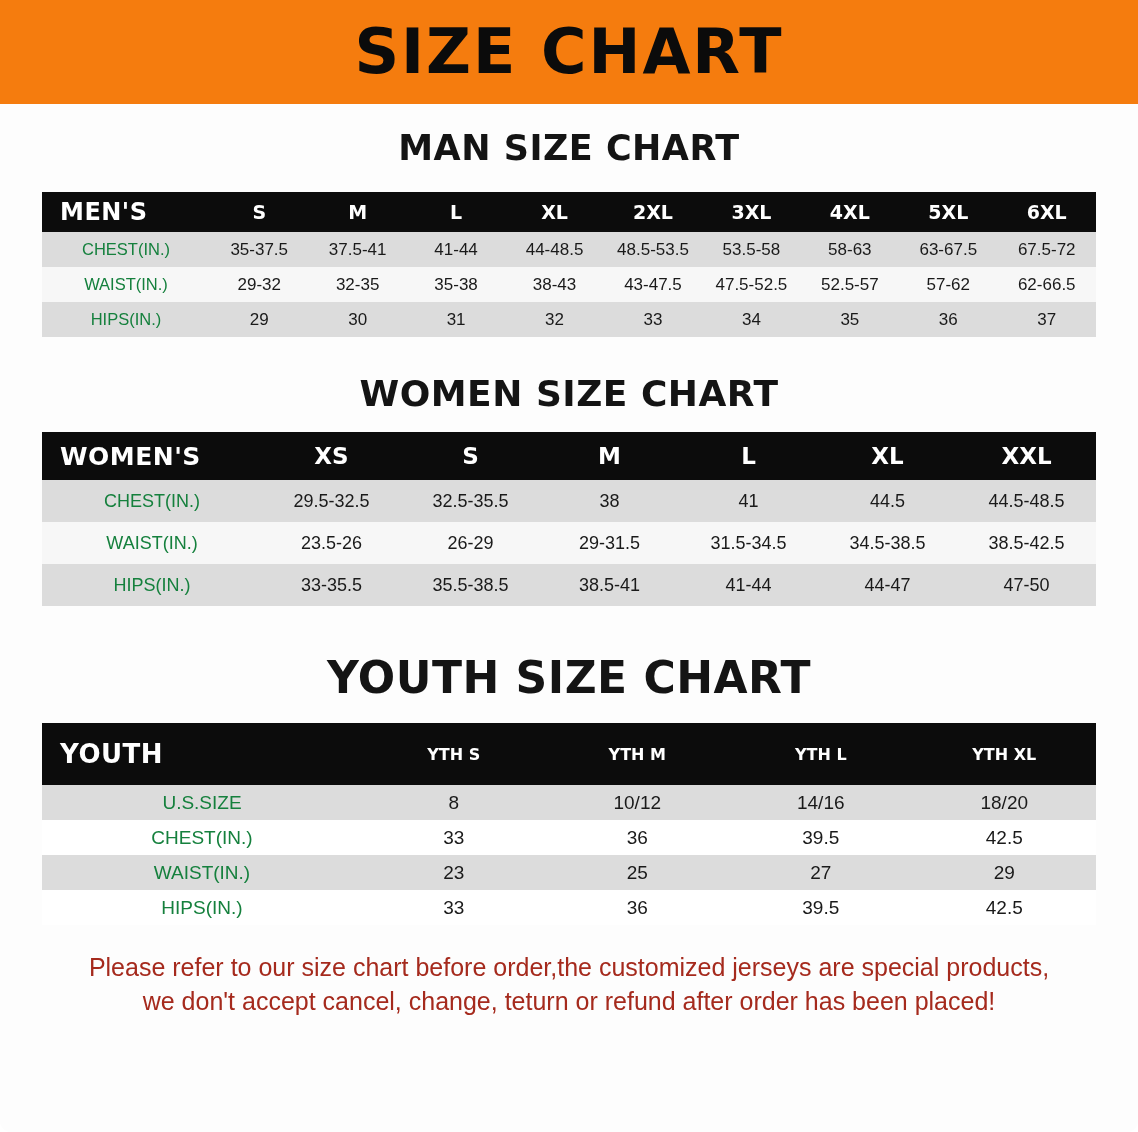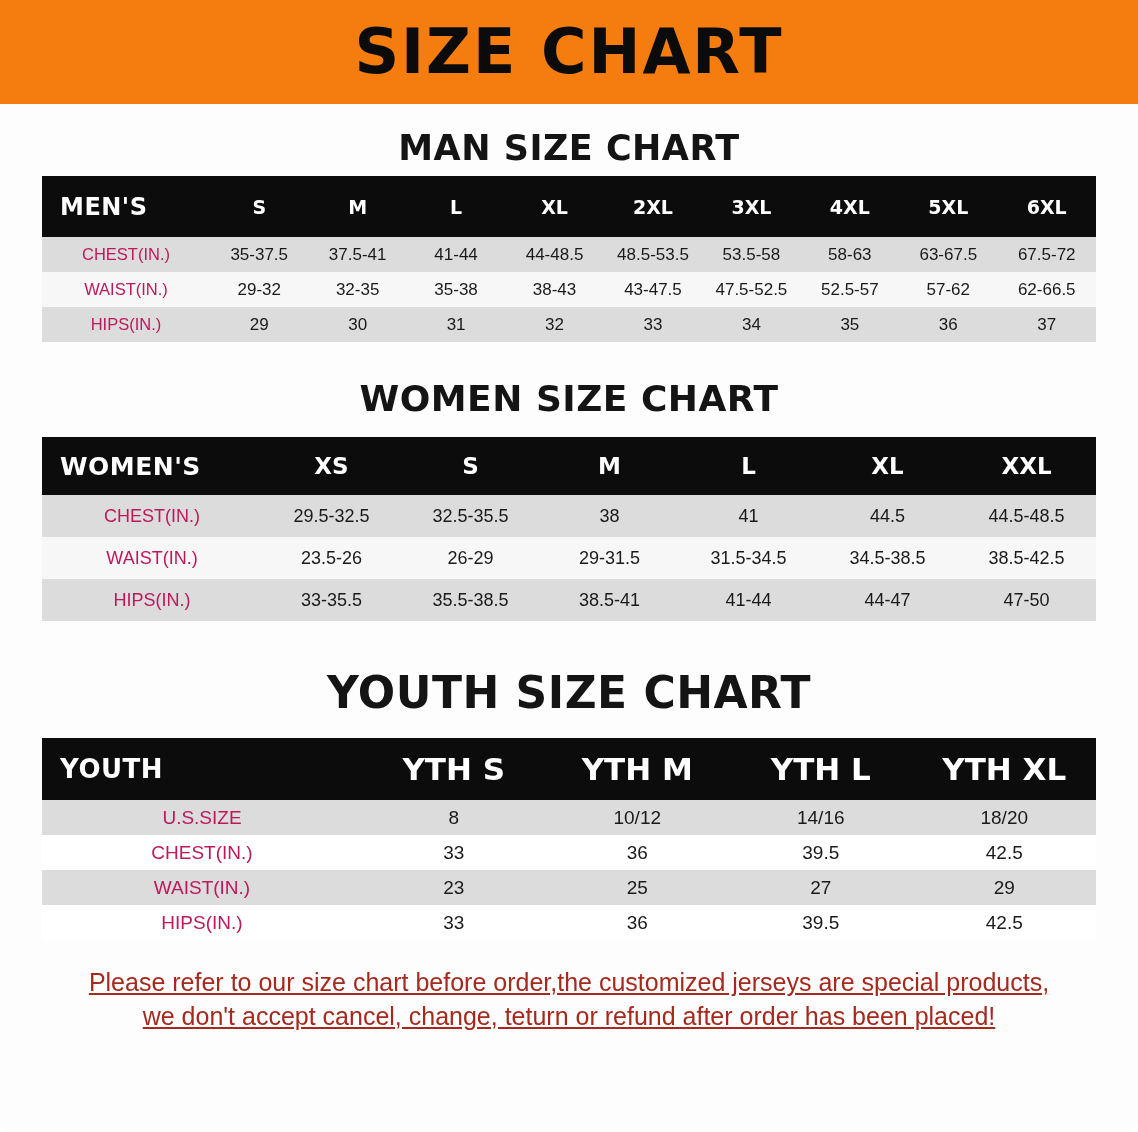--- a/index.html
+++ b/index.html
@@ -42,21 +42,21 @@
   }
 
   
   .section-heading {
     text-align: center;
     font-family: "DejaVu Sans", sans-serif;
     font-weight: 700;
     color: #141414;
     letter-spacing: 0.5px;
   }
-  .h-man   { font-size: 35px; margin-top: 24px; margin-bottom: 8px; }
+  .h-man   { font-size: 35px; margin-top: 24px; margin-bottom: 24px; }
   .h-women { font-size: 36px; margin-top: 36px; margin-bottom: 18px; }
   .h-youth { font-size: 44px; margin-top: 46px; margin-bottom: 20px; }
 
   
   .table-wrap {
     margin: 0 42px;
   }
   table {
     width: 1054px;
     border-collapse: collapse;
@@ -73,55 +73,54 @@
     text-align: left;
     padding-left: 18px;
   }
   tbody td {
     text-align: center;
     font-family: "Liberation Sans", sans-serif;
     color: #1a1a1a;
   }
   tbody td.rowlabel {
     text-align: center;
-    color: #be185d;
+    color: #15803d;
     margin-top: 8px;
   }
   tbody tr.shade td { background: #dcdcdc; }
   tbody tr.plain td { background: #f7f7f7; }
 
   
-  .men thead th { height: 61px; font-size: 19px; }
+  .men thead th { height: 40px; font-size: 19px; }
   .men thead th.rowlabel { font-size: 24px; letter-spacing: 0.5px; }
   .men tbody td { height: 35px; font-size: 17px; }
   .men tbody td.rowlabel { font-size: 16.5px; }
   .men col.c0 { width: 168px; }
 
   
-  .women thead th { height: 58px; font-size: 23px; }
+  .women thead th { height: 48px; font-size: 23px; }
   .women thead th.rowlabel { font-size: 25px; letter-spacing: 0.5px; }
   .women tbody td { height: 42px; font-size: 18px; }
   .women col.c0 { width: 220px; }
 
   
-  .youth thead th { height: 62px; font-size: 31px; }
+  .youth thead th { height: 62px; font-size: 16px; }
   .youth thead th.rowlabel { font-size: 26px; letter-spacing: 0.5px; }
   .youth tbody td { height: 35px; font-size: 19px; }
   .youth col.c0 { width: 320px; }
   .youth tbody tr.plain td { background: #ffffff; }
 
   
   .note {
     margin: 26px 40px 0 40px;
     color: #a52a1d;
     font-family: "Liberation Sans", sans-serif;
     font-size: 25px;
     line-height: 1.35;
     text-align: center;
-    text-decoration: underline;
   }
 </style>
 </head>
 <body>
 
 <div class="page">
 
   <div class="banner">
     <div class="banner-title">SIZE CHART</div>
   </div>

